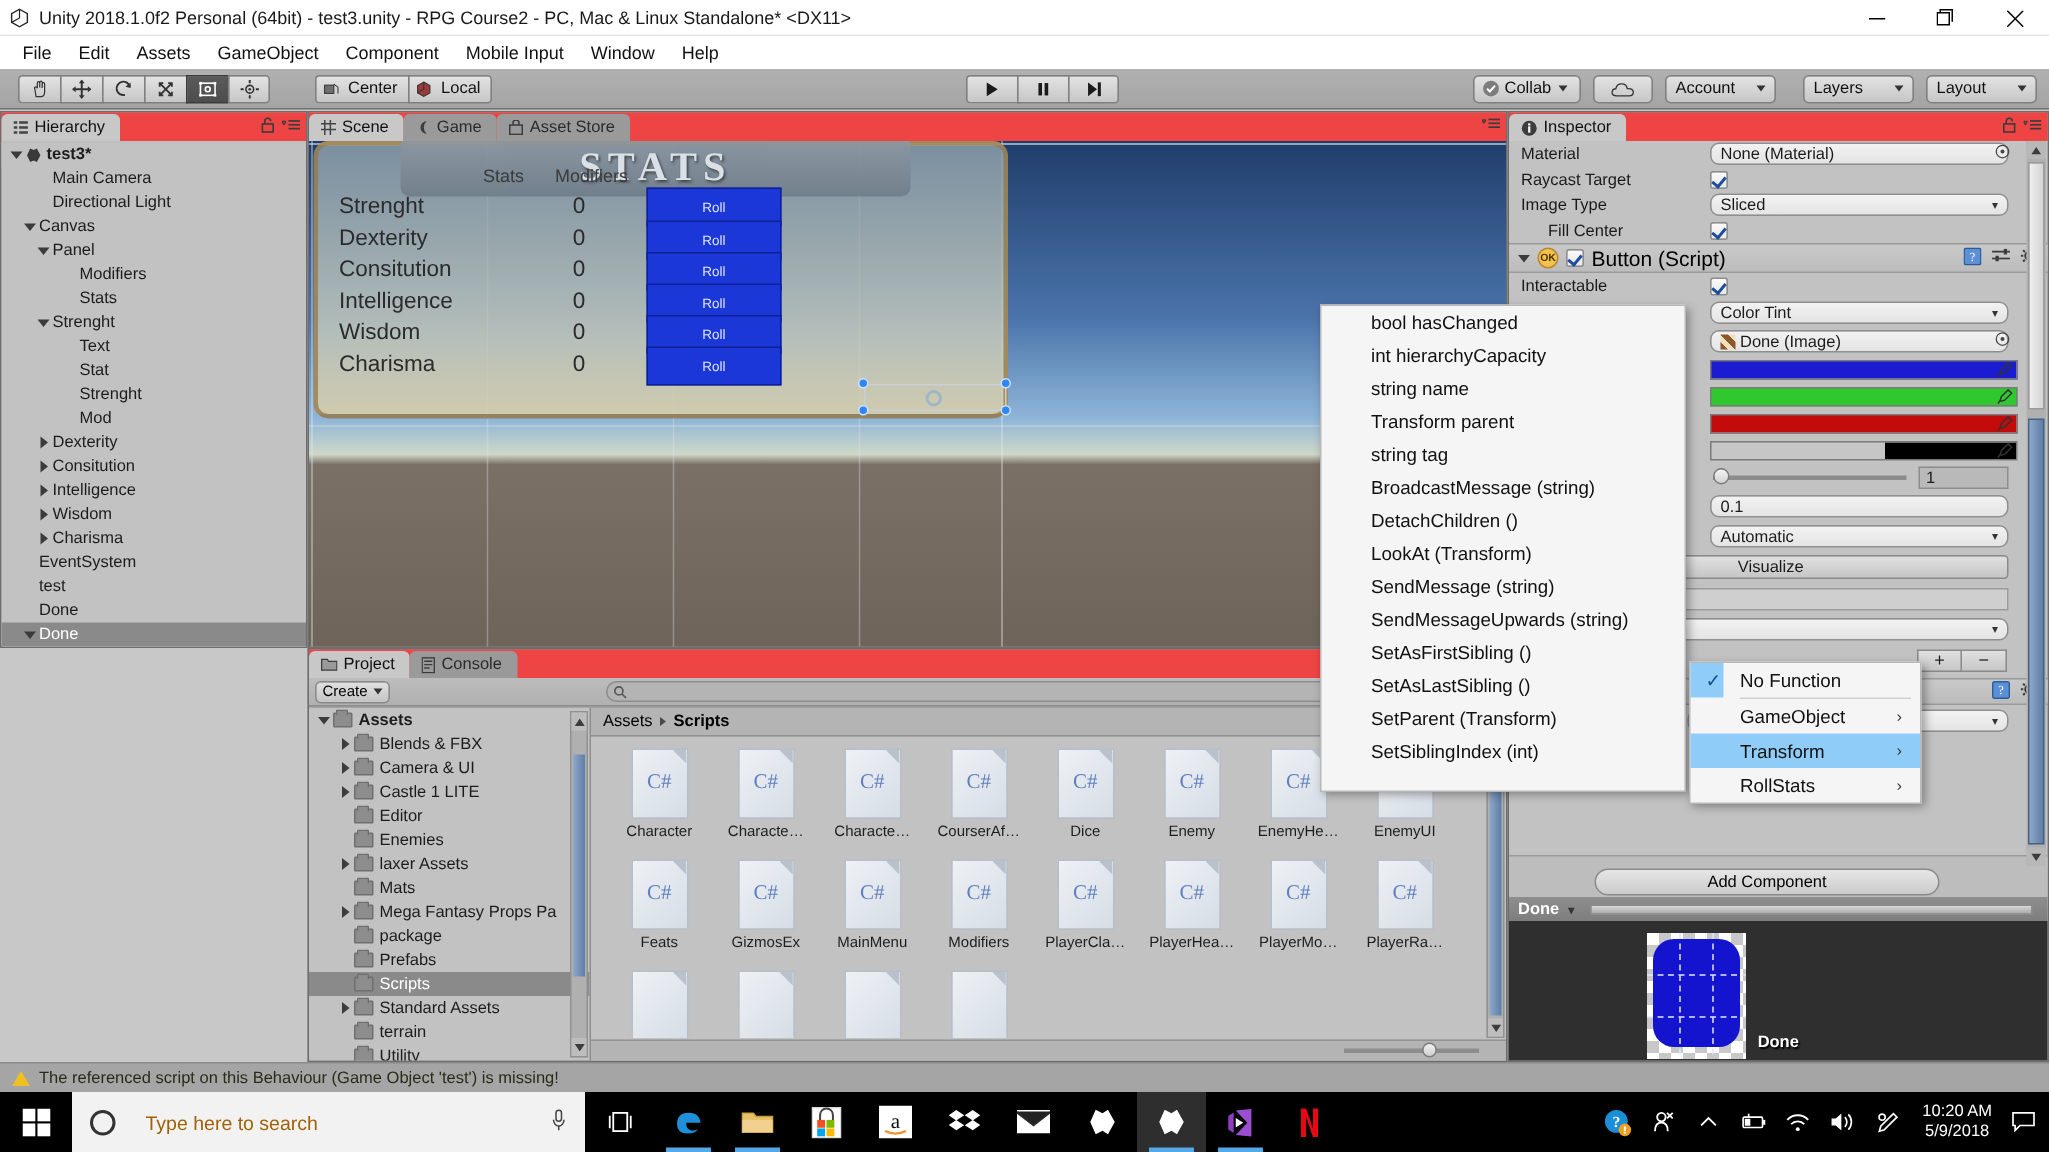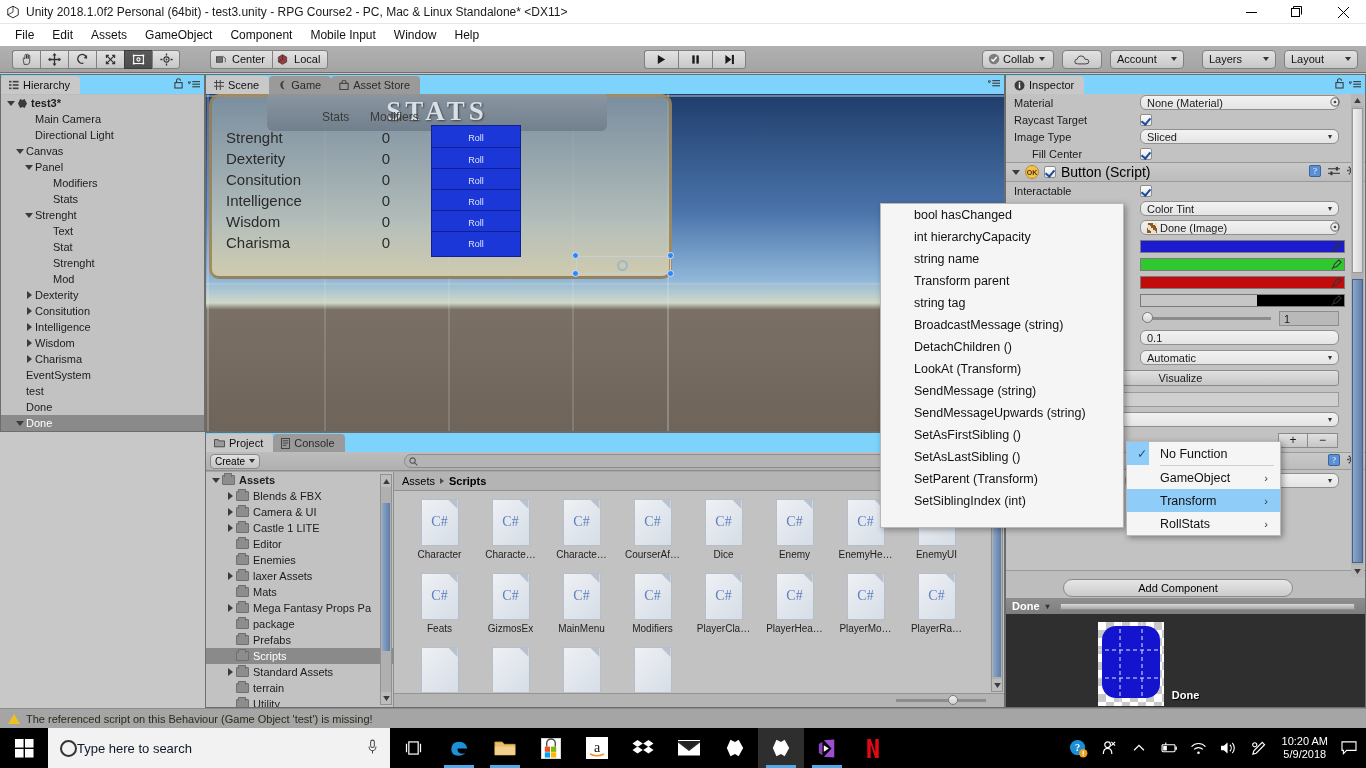--- a/index.html
+++ b/index.html
@@ -52,21 +52,21 @@
   .tbtn .lbl{ padding:0 3px; }
   .pivot-group{ margin-left:30px; }
   .play-group{ position:absolute; left:632px; }
   .right-group{ position:absolute; right:8px; display:flex; align-items:center; }
   .right-group .tbtn{ margin-left:8px; border-right-width:1px; border-radius:4px; }
   .caret{ display:inline-block; width:0;height:0; border-left:3px solid transparent;border-right:3px solid transparent;border-top:4px solid #333; margin-left:5px; }
   .w70{ width:74px; justify-content:space-between; padding:0 6px;}
 
   
   .panel{ position:absolute; background:#a5a5a5; border:1px solid #6d6d6d; }
-  .panel-tabs{ height:19px; background:#7dd3fc; display:flex; align-items:flex-end; position:relative;}
+  .panel-tabs{ height:19px; background:#ef4444; display:flex; align-items:flex-end; position:relative;}
   .ptab{
     height:18px; padding:0 10px 0 8px; margin-top:1px;
     display:flex; align-items:center; gap:4px;
     font-size:11px; color:#2b2b2b; background:#9a9a9a;
     border-top-left-radius:4px; border-top-right-radius:4px;
     cursor:default;
   }
   .ptab.sel{ background:#c8c8c8; color:#111; }
   .lock-icons{ position:absolute; right:4px; top:3px; display:flex; gap:5px; align-items:center; }
 
@@ -229,22 +229,22 @@
 
   
   .statusbar{ position:absolute; left:0; bottom:40px; width:1366px; height:20px;
               background:#a5a5a5; border-top:1px solid #8b8b8b; display:flex; align-items:center; gap:6px; padding-left:8px;
               font-size:11px; color:#2a2a1a; }
   .warn-tri{ width:0;height:0;border-left:6px solid transparent;border-right:6px solid transparent;border-bottom:10px solid #f0c020;}
 
   
   .taskbar{ position:absolute; left:0; bottom:0; width:1366px; height:40px; background:#000; display:flex; align-items:center; }
   .start{ width:48px;height:40px; display:flex;align-items:center;justify-content:center; }
-  .tb-search{ width:342px; height:40px; background:#f2f2f2; display:flex; align-items:center; gap:0; padding:0 12px;
-              font-size:13px; color:#0f172a; }
+  .tb-search{ width:342px; height:40px; background:#f2f2f2; display:flex; align-items:center; gap:20px; padding:0 12px;
+              font-size:13px; color:#a16207; }
   .circle-o{ width:17px;height:17px;border:2px solid #333;border-radius:50%; }
   .tb-app{ width:46px;height:40px; display:flex; align-items:center; justify-content:center; position:relative; }
   .tb-app.act{ background:#2e2e2e; }
   .tb-app.act:after{ content:''; position:absolute; left:8px; right:8px; bottom:0; height:3px; background:#53a8e8;}
   .tb-app.open:after{ content:''; position:absolute; left:8px; right:8px; bottom:0; height:3px; background:#53a8e8;}
   .tray{ margin-left:auto; display:flex; align-items:center; gap:0; padding-right:4px; }
   .tray-i{ width:30px;height:40px; display:flex;align-items:center;justify-content:center; color:#fff; font-size:13px;}
   .clock{ color:#fff; font-size:11px; line-height:13px; text-align:center; padding:0 8px; }
   .notif{ width:26px;height:40px; display:flex;align-items:center;justify-content:center;}
 </style>

